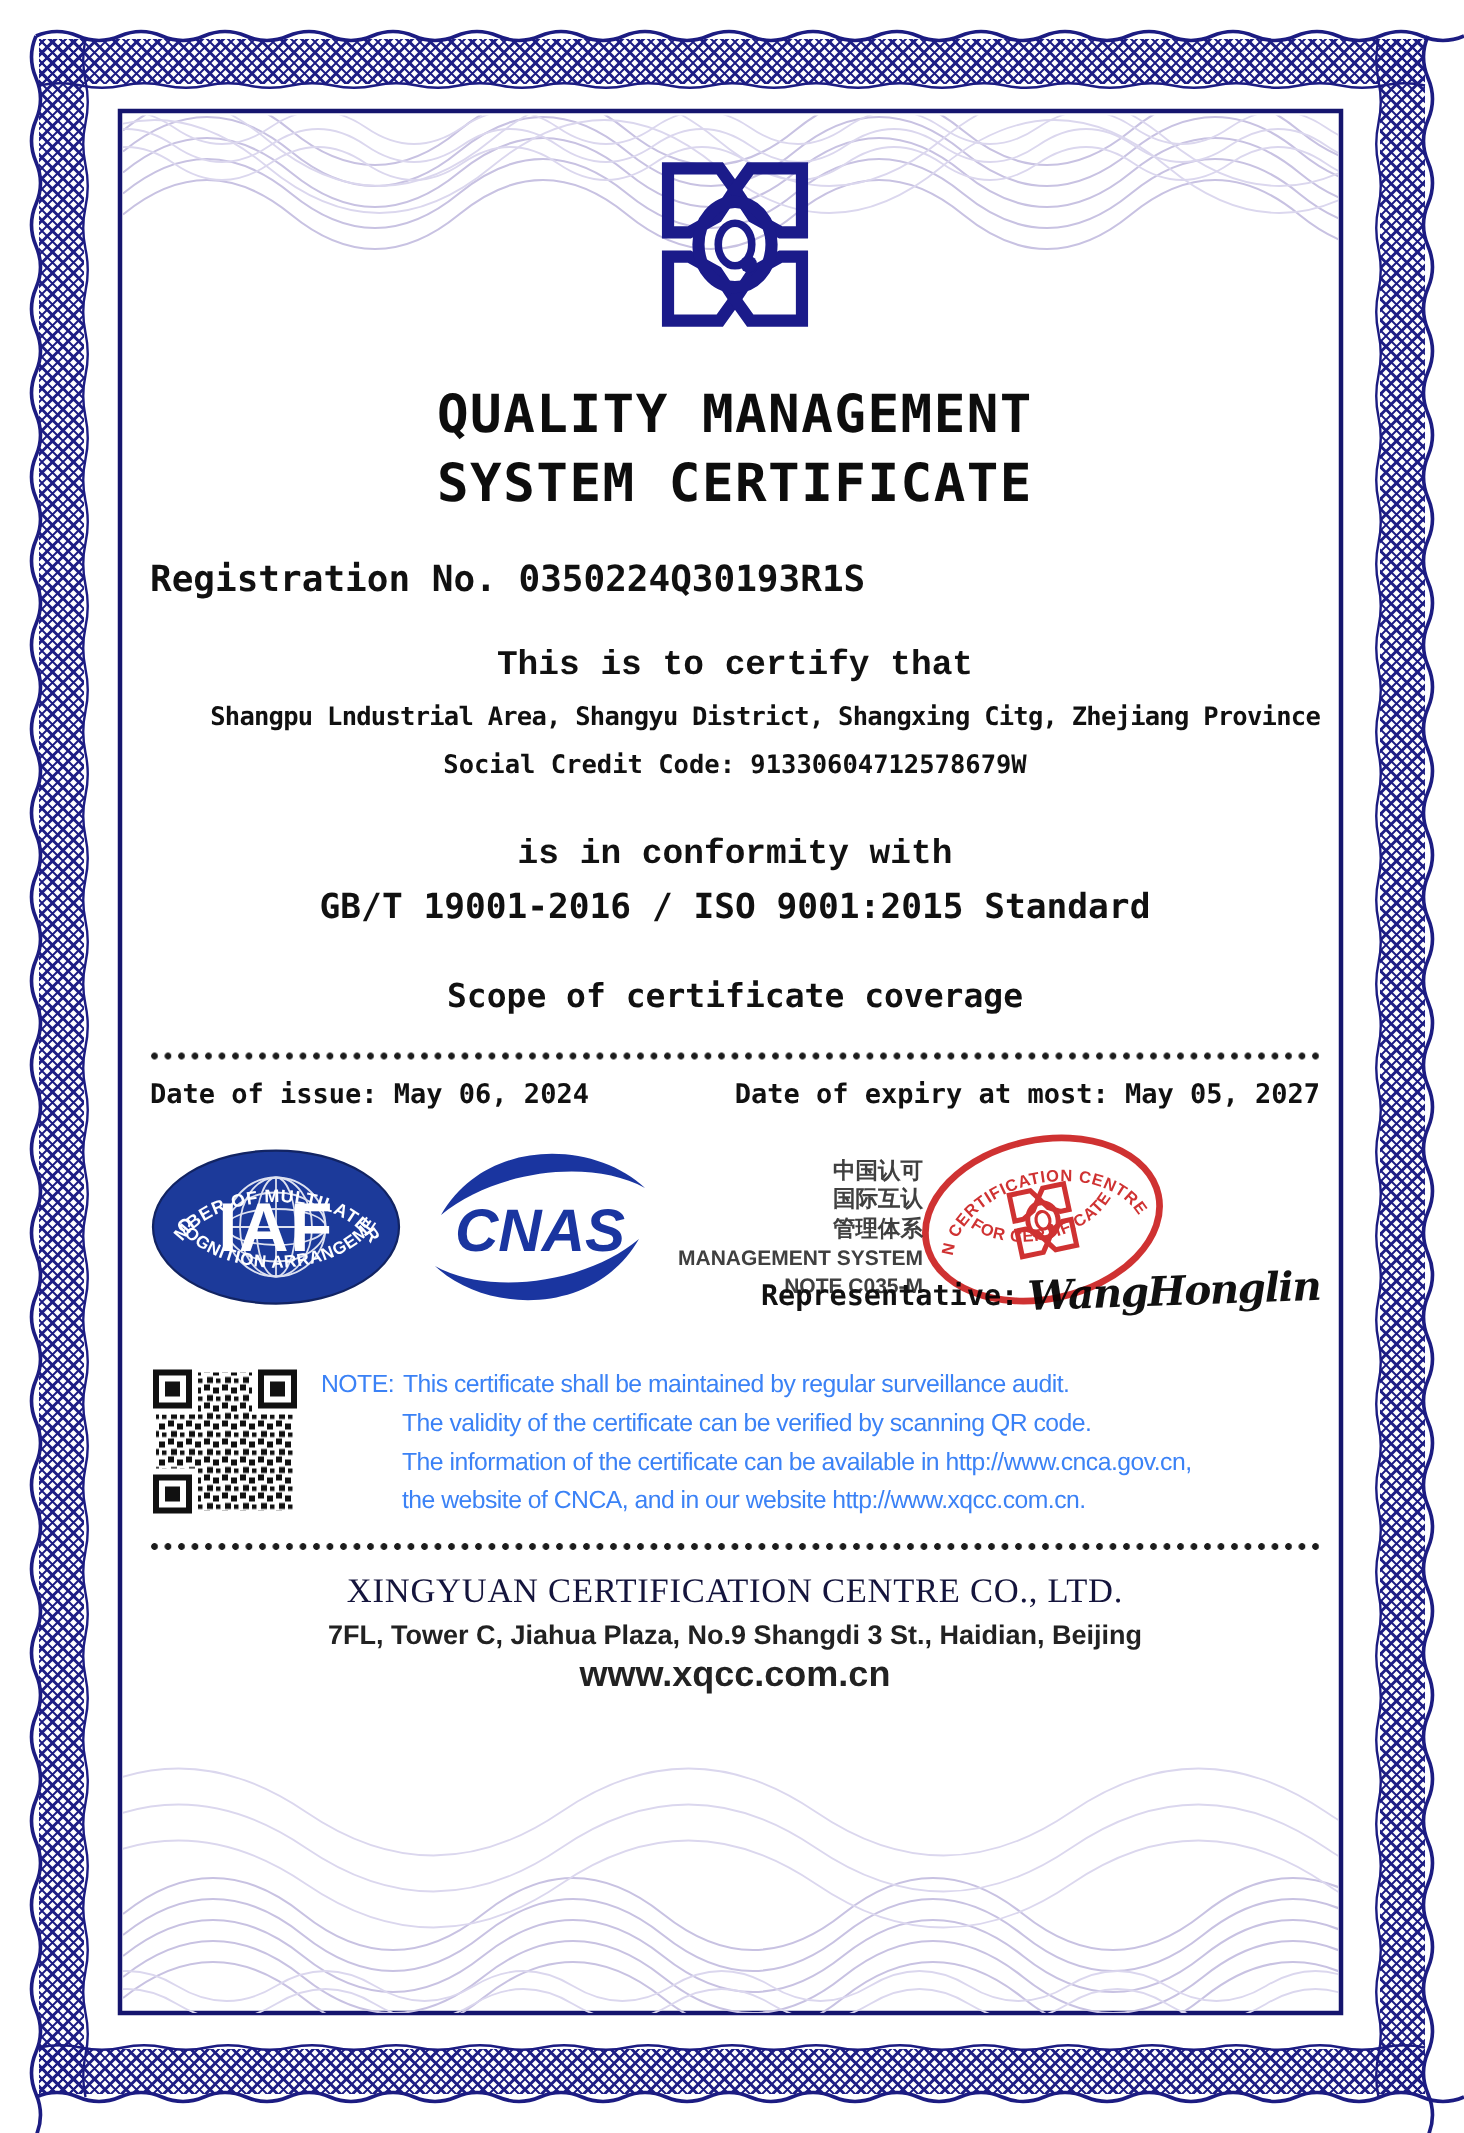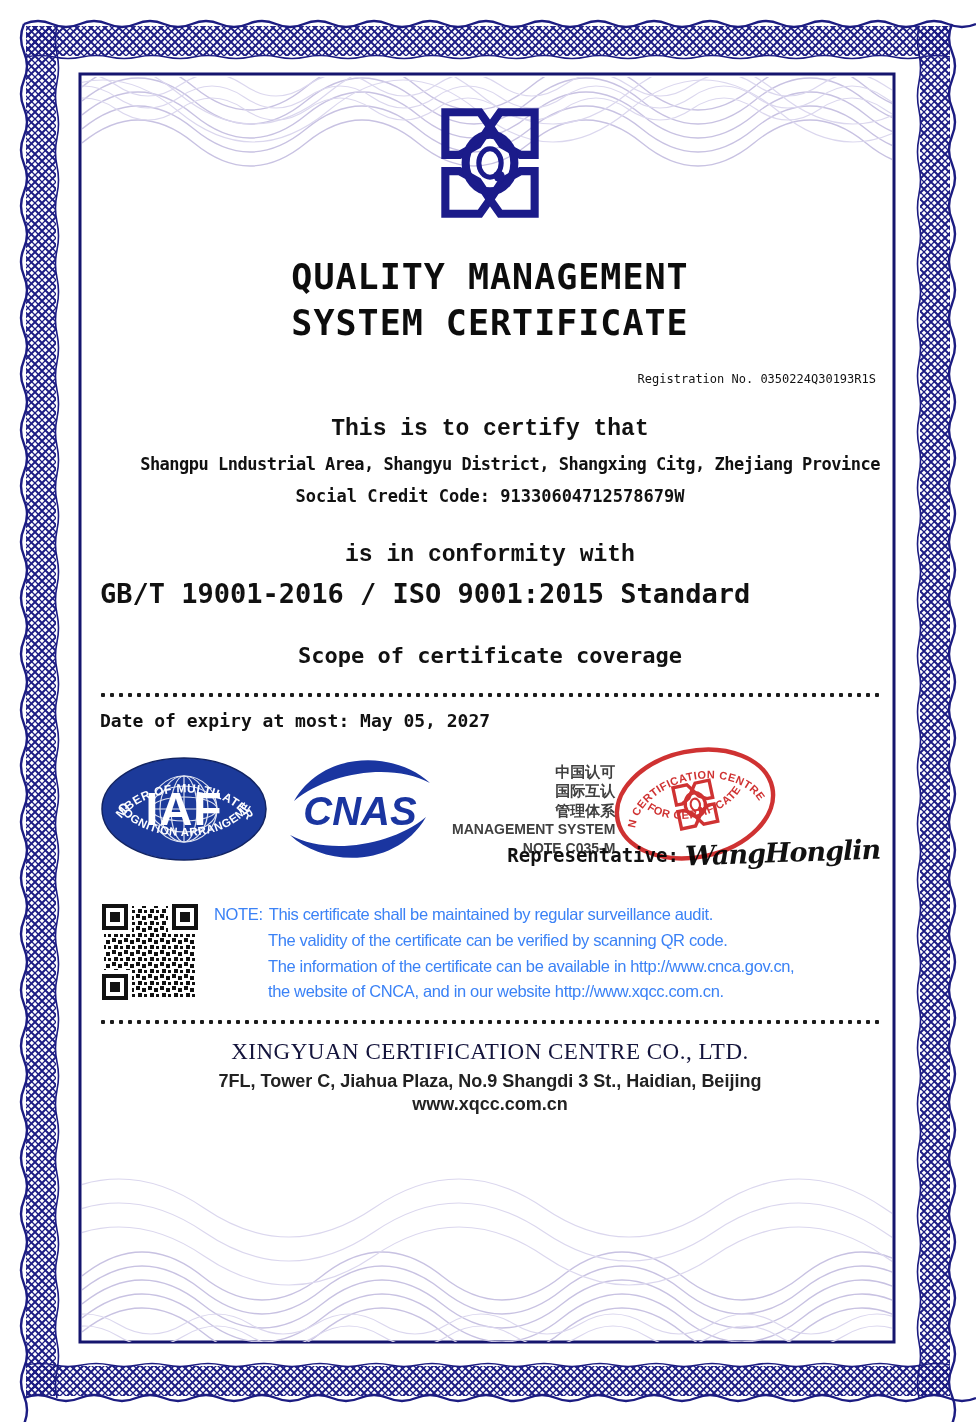--- a/index.html
+++ b/index.html
@@ -4,30 +4,30 @@
 <style>
   html,body{margin:0;padding:0;background:#ffffff;}
   .cert{position:relative;width:976px;height:1422px;background:#ffffff;overflow:hidden;
         font-family:"DejaVu Sans Mono",monospace;color:#111;padding-left:32px;}
   svg{display:block;}
   .layer{position:absolute;top:0;left:0;}
   .content{position:absolute;left:100px;top:82px;width:780px;z-index:2;}
 
   .emblem-wrap{display:flex;justify-content:center;margin-top:12px;}
   .title{margin-top:22px;text-align:center;font-weight:bold;font-size:35px;line-height:1.32;letter-spacing:1px;color:#0d0d0d;}
-  .registration{margin-top:26px;text-align:right;font-weight:normal;font-size:12px;padding-right:4px;}
+  .registration{margin-top:26px;font-weight:bold;font-size:24px;padding-right:4px;}
 
   .courier{font-family:"Liberation Mono",monospace;}
   .certify-intro{margin-top:30px;text-align:center;font-size:23px;font-weight:bold;}
   .company{margin-top:8px;text-align:center;font-weight:bold;font-size:26px;letter-spacing:.5px;}
   .address{margin-top:12px;text-align:right;font-weight:bold;font-size:17px;letter-spacing:-.5px;white-space:nowrap;}
   .credit{margin-top:12px;text-align:center;font-weight:bold;font-size:17px;}
 
   .conf-intro{margin-top:36px;text-align:center;font-size:23px;font-weight:bold;}
-  .standard{margin-top:10px;text-align:left;font-weight:bold;font-size:27px;}
+  .standard{margin-top:10px;text-align:center;font-weight:bold;font-size:23px;}
 
   .scope-head{margin-top:34px;text-align:center;font-weight:bold;font-size:22px;}
   .scope{margin-top:16px;font-weight:bold;font-size:20px;letter-spacing:-.5px;line-height:2.3;white-space:nowrap;}
   .scope .indent{text-indent:46px;}
 
   .dotline{height:6px;background-image:radial-gradient(circle at 3px 3px,#1b1b1b 2px,transparent 2.5px);
            background-size:9px 6px;background-repeat:repeat-x;}
   .dot1{margin-top:24px;}
   .dot2{margin-top:14px;}
 
@@ -45,21 +45,21 @@
   .note-row{margin-top:34px;display:flex;}
   .qr{flex:0 0 auto;}
   .note-text{margin-left:14px;font-family:"Liberation Sans",sans-serif;font-size:16.5px;letter-spacing:-.35px;
              line-height:1.55;color:#3b82f6;white-space:nowrap;}
   .note-line2{margin-left:54px;}
   .note-label{display:inline-block;margin-right:6px;}
 
   .footer{margin-top:14px;text-align:center;position:relative;z-index:2;}
   .footer-co{font-family:"Liberation Serif",serif;font-weight:normal;font-size:23px;letter-spacing:.5px;color:#14143c;}
   .footer-addr{margin-top:6px;font-family:"Liberation Sans",sans-serif;font-weight:bold;font-size:18px;color:#222;}
-  .footer-web{margin-top:2px;font-family:"Liberation Sans",sans-serif;font-weight:bold;font-size:18px;color:#222;}
+  .footer-web{margin-top:2px;font-family:"Liberation Sans",sans-serif;font-weight:bold;font-size:24px;color:#222;}
 </style>
 </head>
 <body>
 
 <div class="cert">
 
   <svg class="layer" width="976" height="1422" aria-hidden="true">
     <defs>
       <pattern id="mesh" width="14" height="14" patternUnits="userSpaceOnUse">
         <path d="M7,0 L14,7 L7,14 L0,7 Z" fill="none" stroke="#1d1d84" stroke-width="2"></path>
@@ -147,20 +147,21 @@
     <div class="credit">Social Credit Code: 91330604712578679W</div>
 
     <div class="conf-intro courier">is in conformity with</div>
     <div class="standard">GB/T 19001-2016 / ISO 9001:2015 Standard</div>
 
     <div class="scope-head">Scope of certificate coverage</div>
 
     <div class="dotline dot1"></div>
 
     <div class="dates">
+      <span>Date of issue: May 06, 2024</span>
       <span>Date of expiry at most: May 05, 2027</span>
     </div>
 
     <div class="logos-row">
 
       <svg width="168" height="106">
         <defs>
           <path id="iafTop" d="M20,66 A67,42 0 0 1 148,66" fill="none"></path>
           <path id="iafBot" d="M16,48 A71,45 0 0 0 152,48" fill="none"></path>
         </defs>

